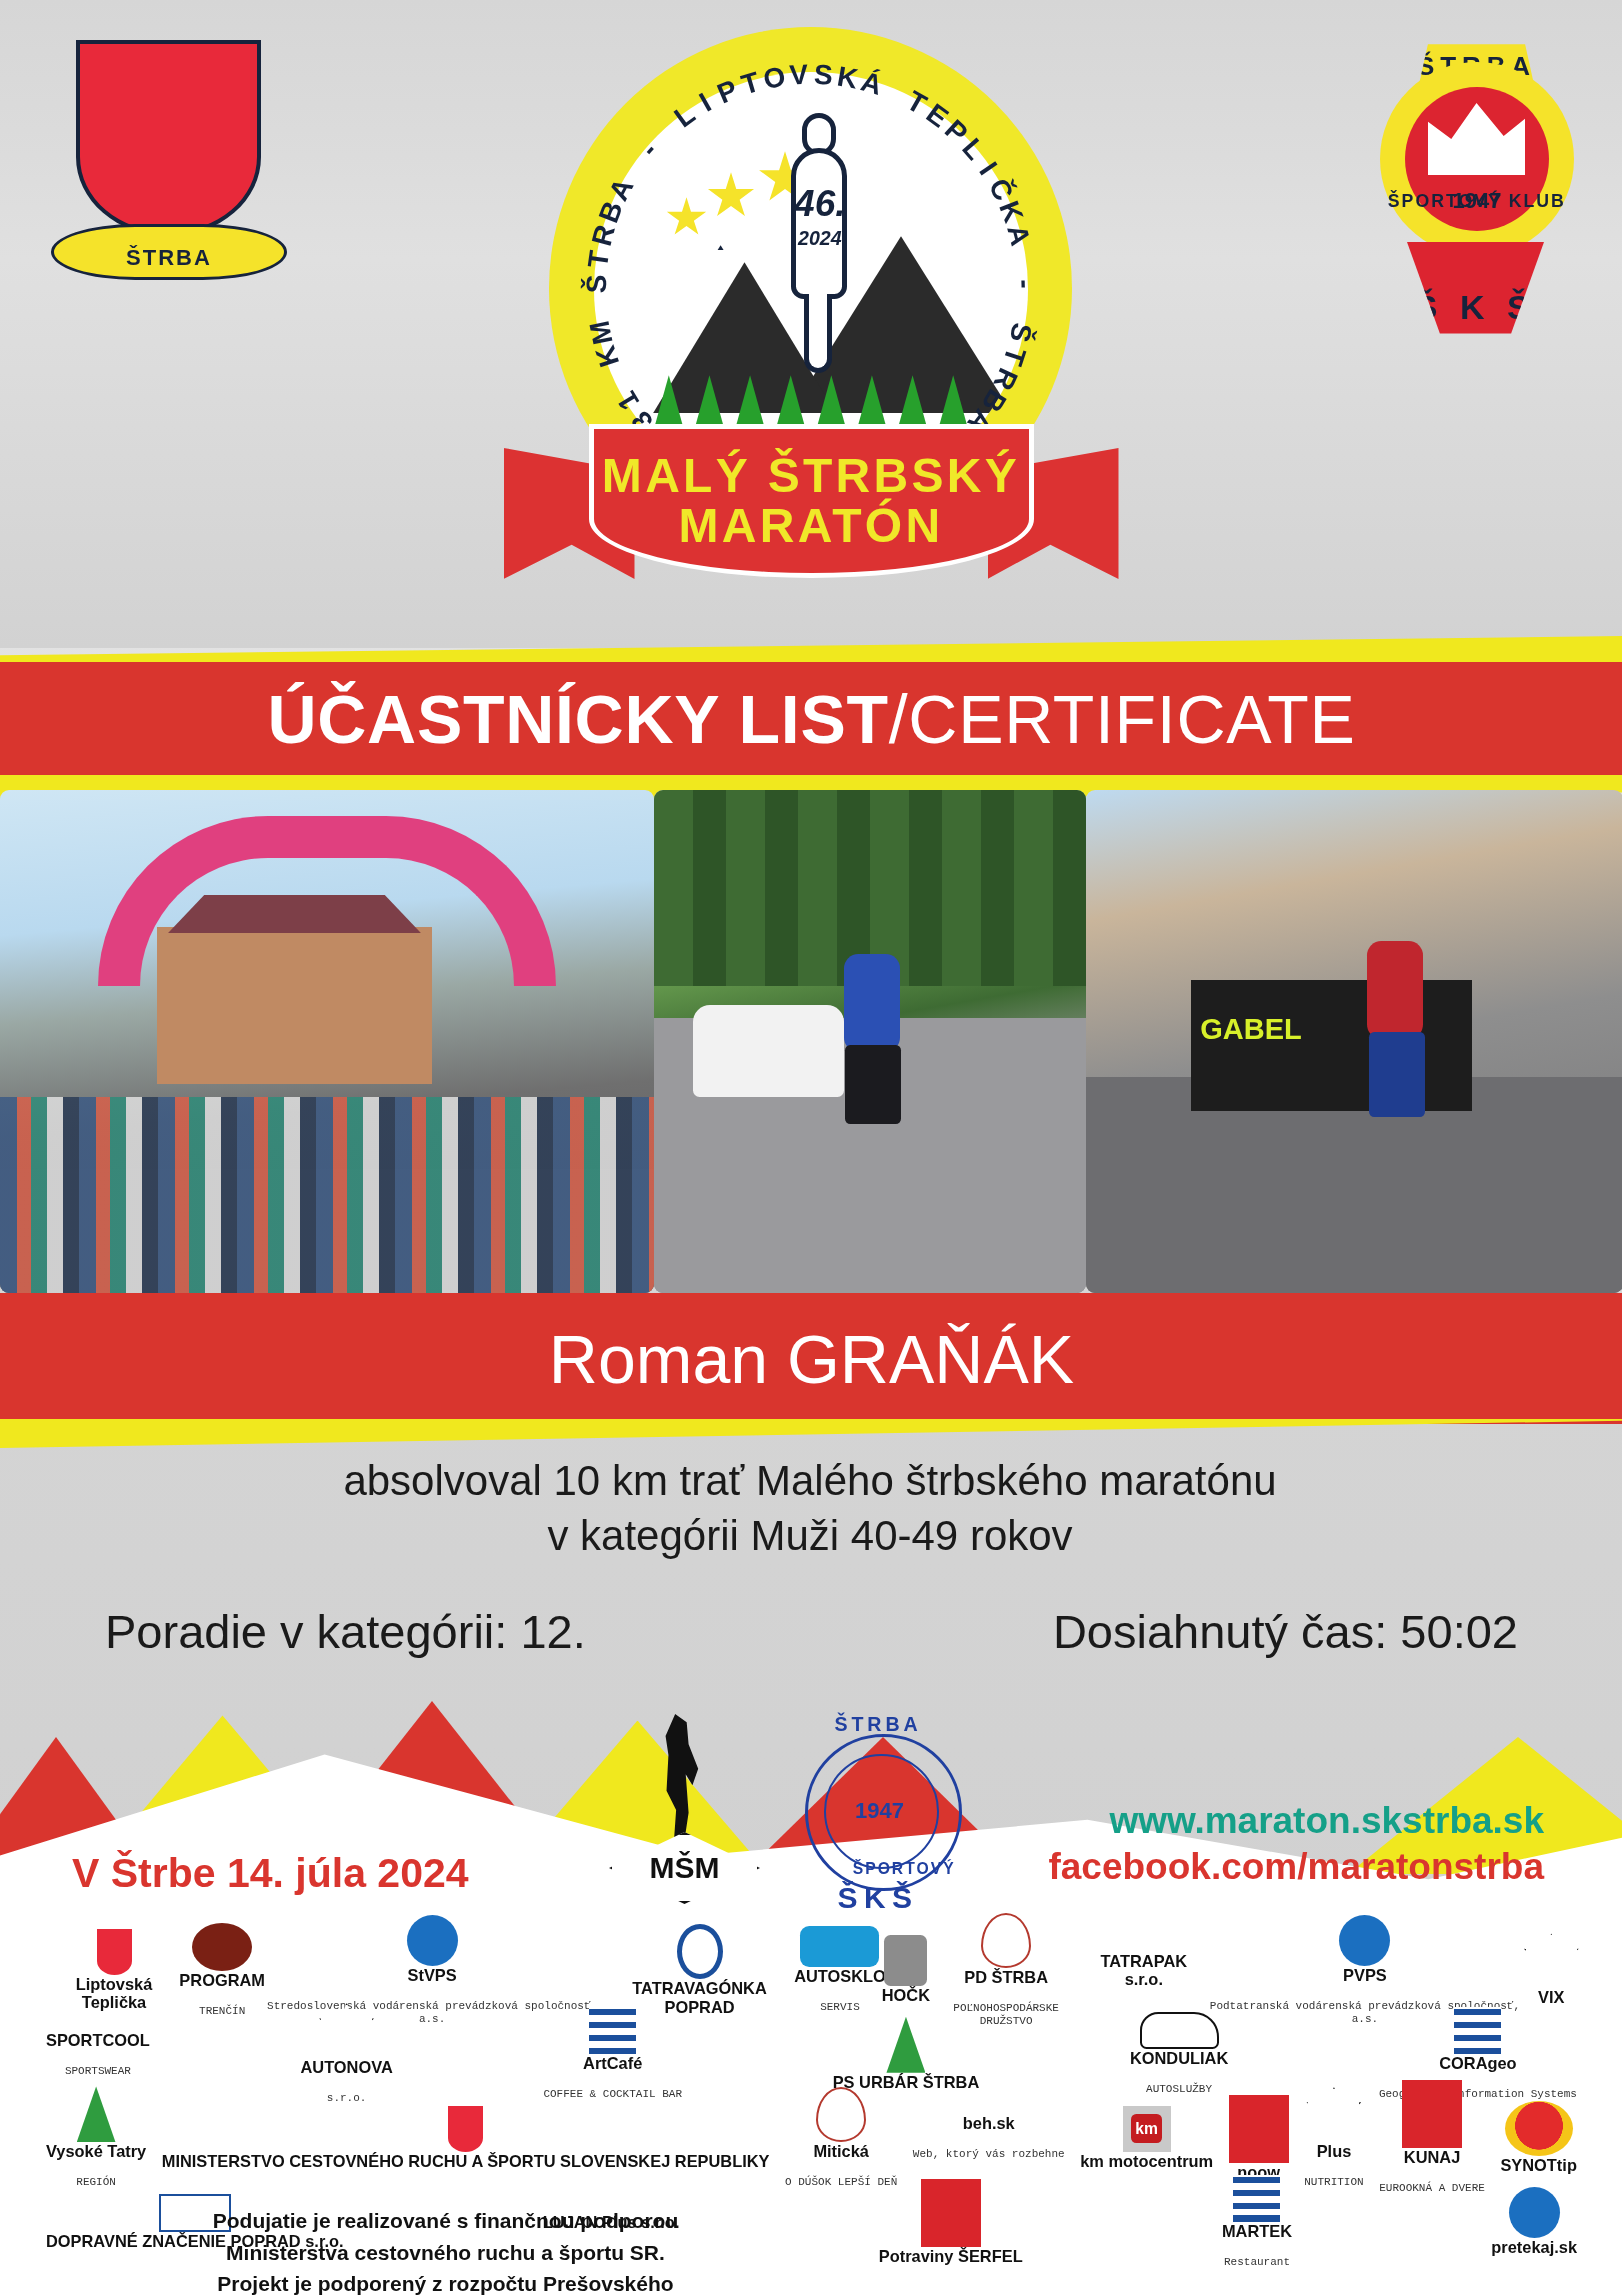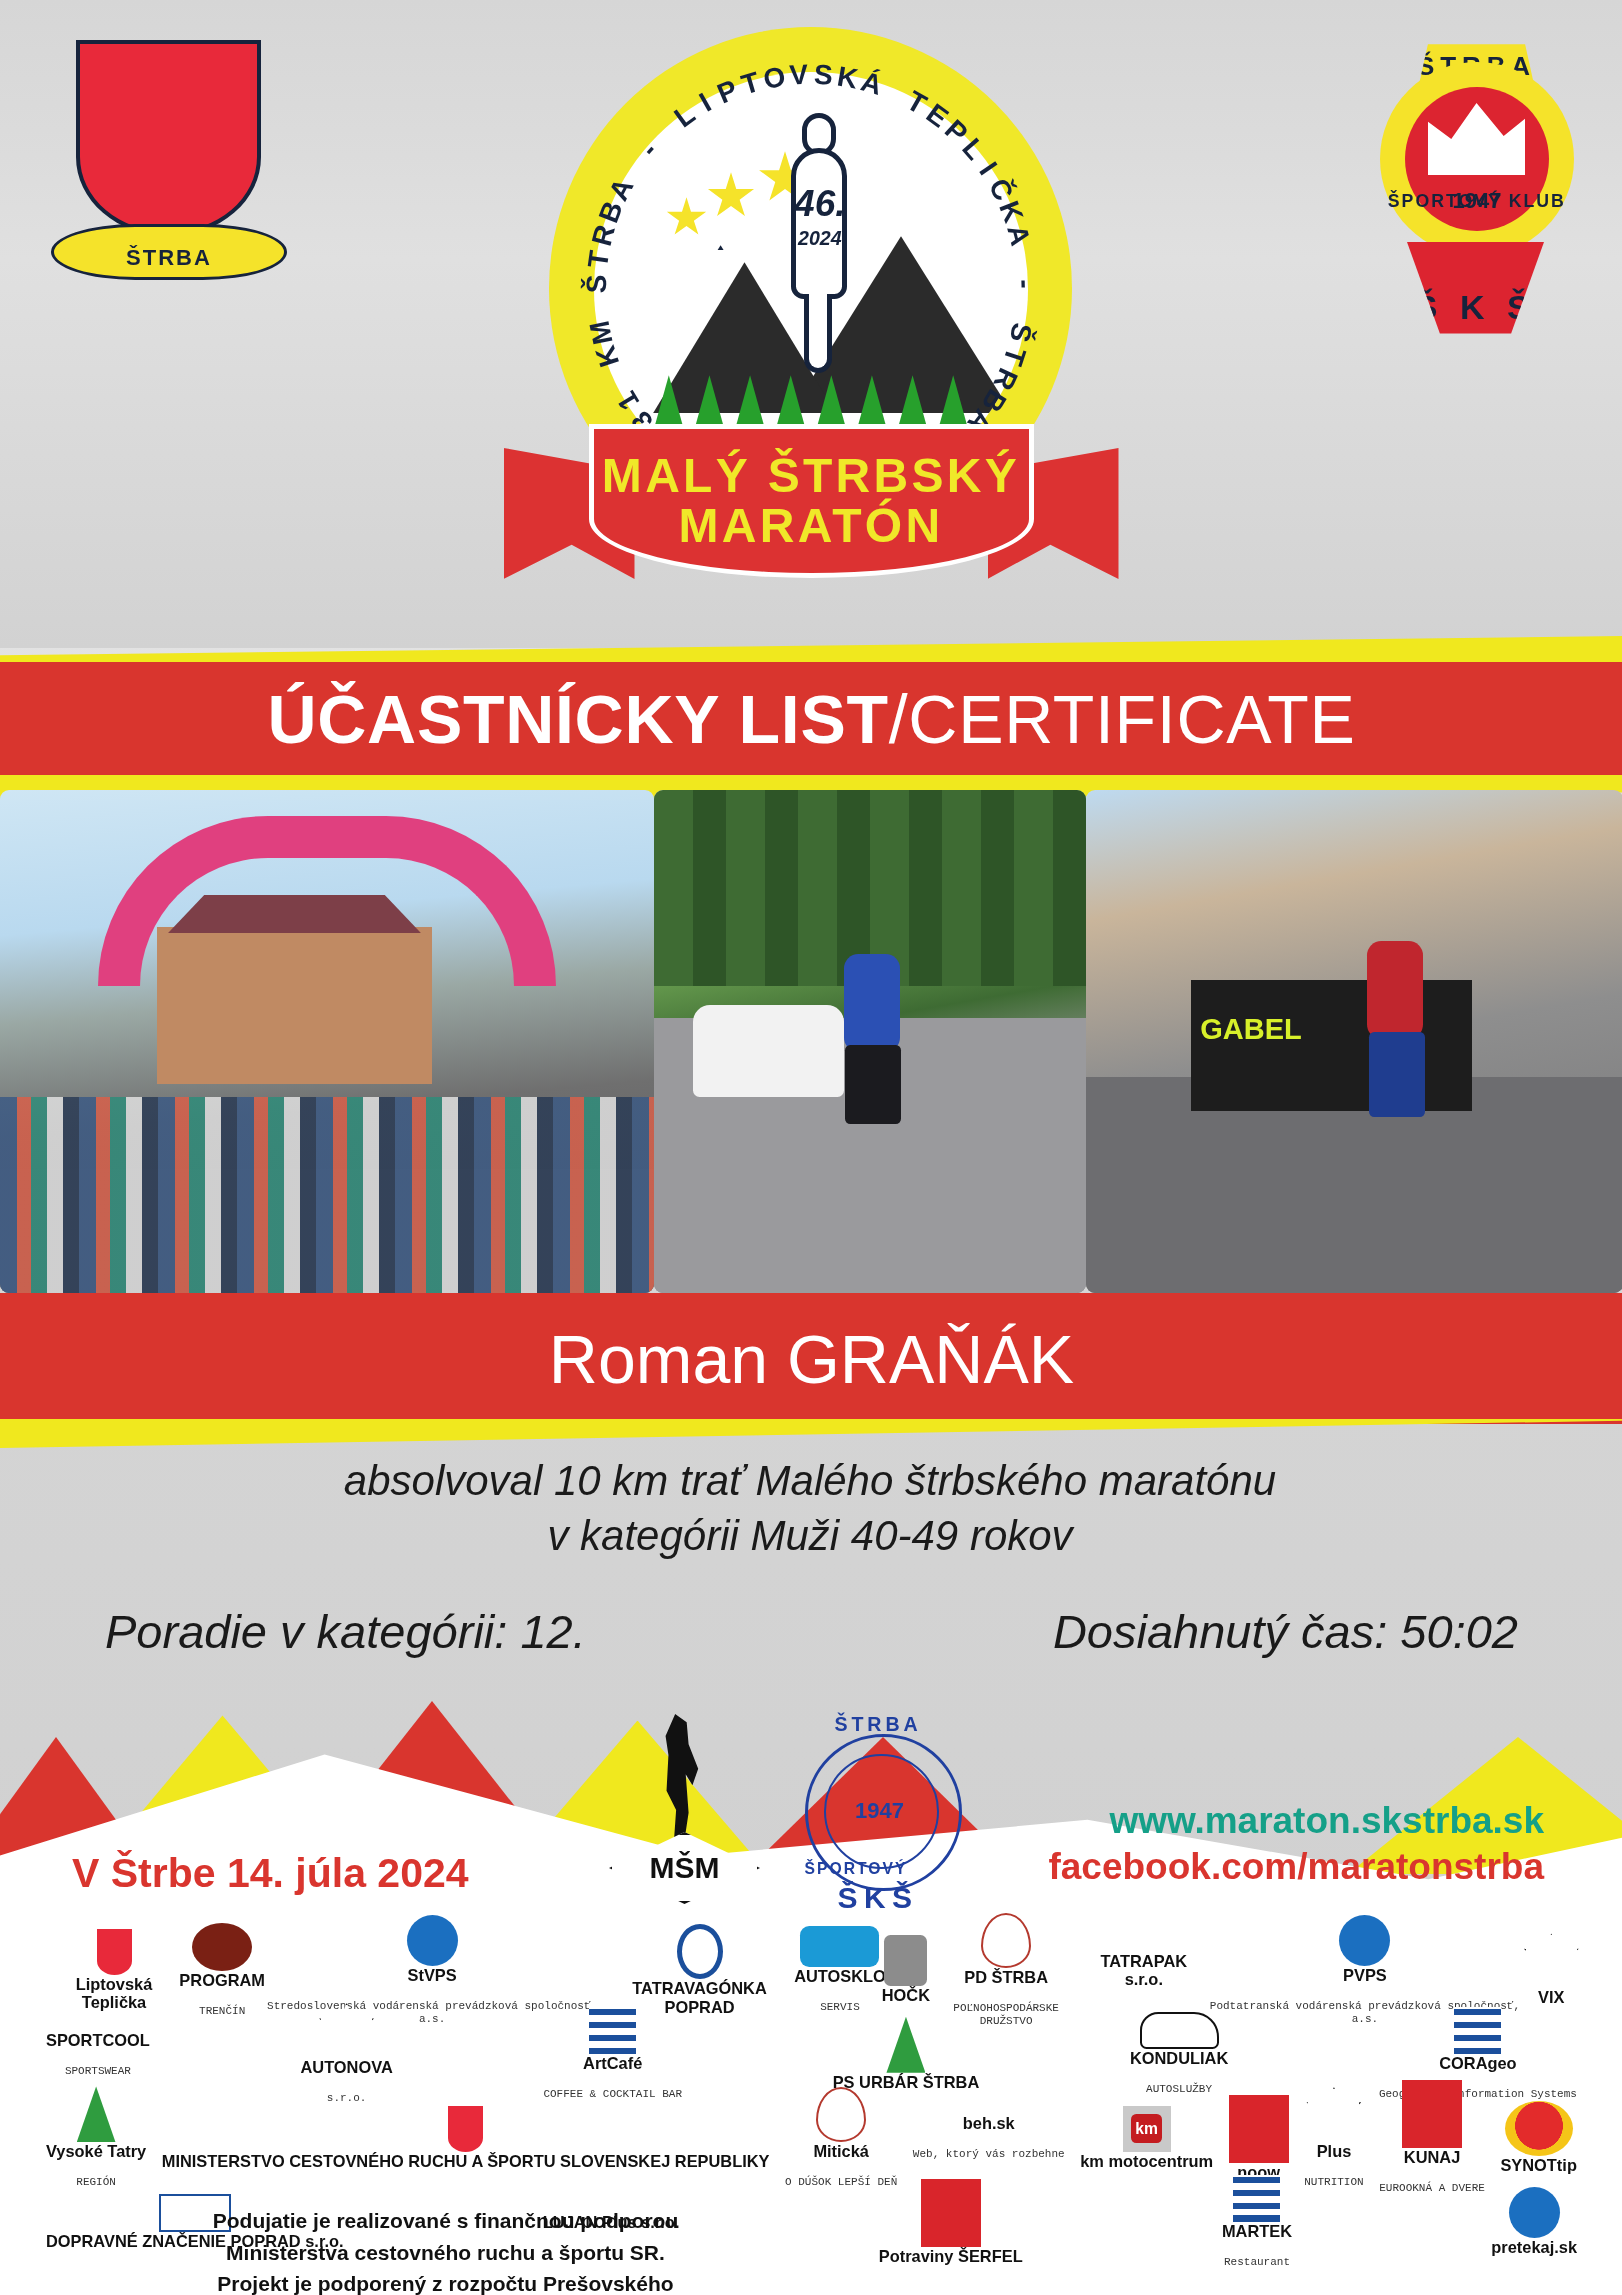--- a/index.html
+++ b/index.html
@@ -130,21 +130,21 @@
   .p-barrier i{position:absolute;left:9.2px;top:33px;font-style:normal;color:#d8f02a;font-weight:bold;font-size:29px;}
 
   
   #name-bar{position:absolute;left:0;top:1293px;width:1623px;height:131px;background:#d9352e;}
   #name-text{position:absolute;left:0;top:1293px;width:1623px;height:131px;
      display:flex;align-items:center;justify-content:center;color:#ffffff;font-size:68px;}
   #name-yellow{position:absolute;left:0;top:1419px;width:1623px;height:29px;background:#f0e81e;
      clip-path:polygon(0 0,100% 0,100% 6%,0 100%);}
 
   
-  #details{position:absolute;left:0;top:1453px;width:1620px;height:262px;color:#1a1a1a;font-style:italic;}
+  #details{position:absolute;left:0;top:1453px;width:1620px;height:262px;color:#1a1a1a;}
   .det-line{text-align:center;font-size:42px;line-height:1.32;}
   #det-row{position:absolute;left:0;top:151px;width:1623px;display:flex;
       justify-content:space-between;padding:0 105px;box-sizing:border-box;font-size:47px;}
 
   
   #footer{position:absolute;left:0;top:1701px;width:1623px;height:594px;}
   .zig{position:absolute;}
   .z-red1{left:-39px;top:36px;width:190px;height:131px;background:#d9352e;
      clip-path:polygon(50% 0,100% 100%,0 100%);}
   .z-yel1{left:85px;top:14.4px;width:275px;height:164px;background:#f0e81e;
@@ -171,21 +171,21 @@
      font-weight:bold;font-size:30px;color:#111;background:#fff;}
   #sks-stamp{position:absolute;left:785px;top:6.5px;width:183px;height:209px;}
   .st-circ{position:absolute;left:19.6px;top:26px;width:151px;height:151px;border-radius:50%;
      border:3.3px solid #2040a0;}
   .st-circ2{position:absolute;left:39px;top:46px;width:111px;height:111px;border-radius:50%;
      border:2.6px solid #2040a0;}
   .st-top{position:absolute;left:34px;top:5.2px;width:118px;text-align:center;
      font-size:19.6px;color:#2040a0;letter-spacing:3.9px;font-weight:bold;}
   .st-mid{position:absolute;left:39px;top:90px;width:111px;text-align:center;
      font-size:22px;color:#2040a0;font-weight:bold;}
-  .st-arc{position:absolute;left:19.6px;top:152px;width:151px;text-align:left;
+  .st-arc{position:absolute;left:19.6px;top:152px;width:151px;text-align:right;
      font-size:15.7px;color:#2040a0;letter-spacing:2px;font-weight:bold;}
   .st-bot{position:absolute;left:34px;top:173px;width:118px;text-align:center;
      font-size:30px;color:#2040a0;letter-spacing:6.5px;font-weight:bold;}
   #links{position:absolute;right:79px;top:99px;text-align:right;}
   #links .l1{font-size:37px;font-weight:bold;color:#15a088;}
   #links .l2{font-size:37px;font-weight:bold;color:#d9352e;margin-top:3.9px;}
 
   
   #sponsors{position:absolute;left:46px;top:229px;width:1531px;}
   .sp-row{display:flex;align-items:center;justify-content:space-between;height:80px;margin-bottom:3.9px;}

